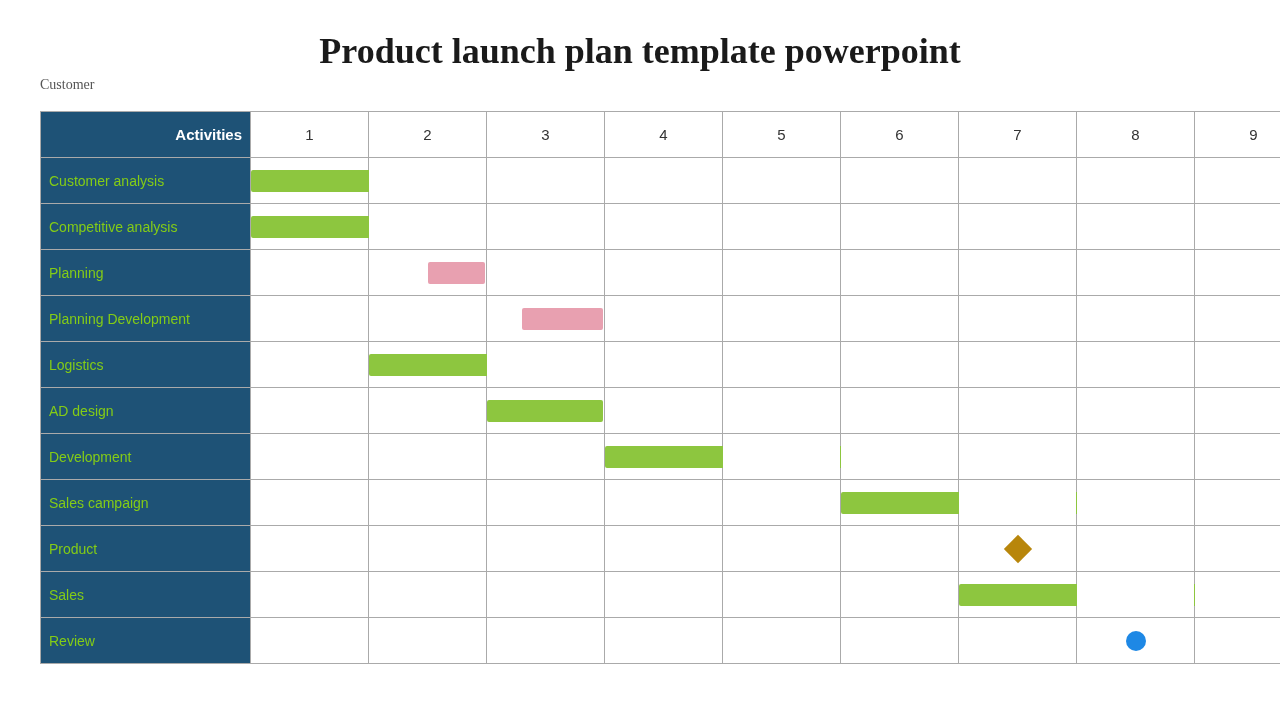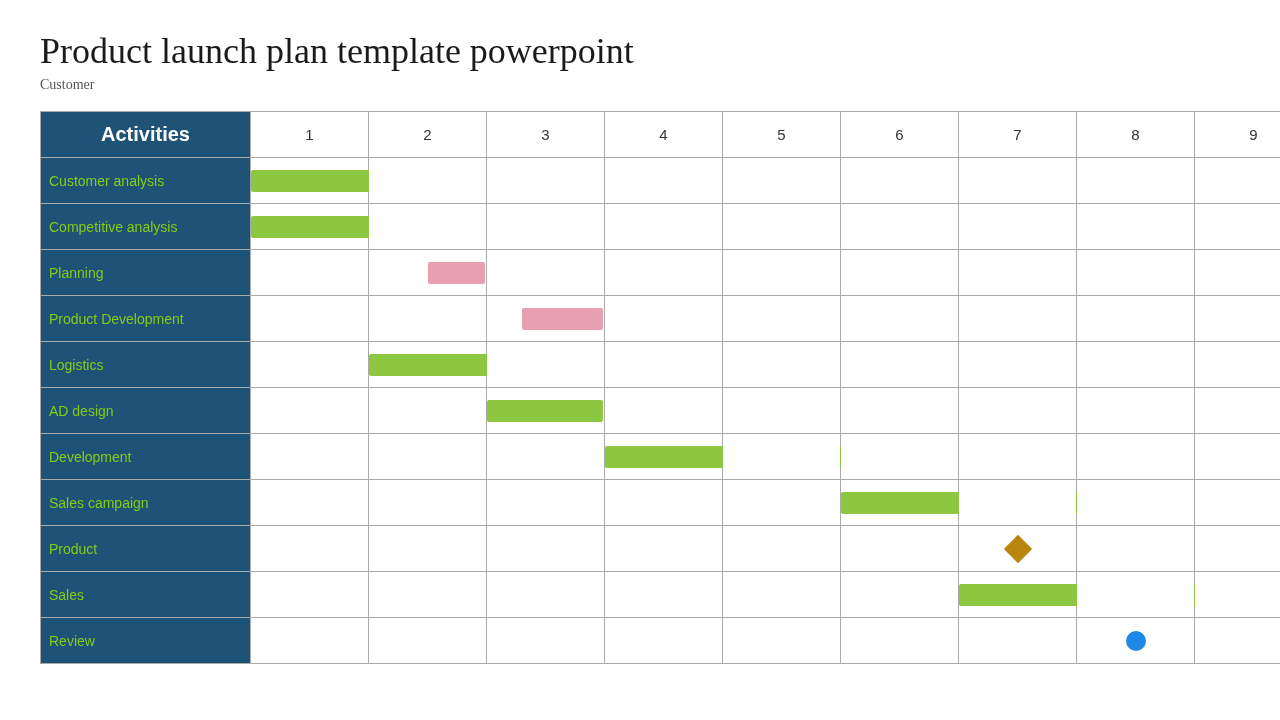--- a/index.html
+++ b/index.html
@@ -6,23 +6,24 @@
     body {
       background: #fff;
       font-family: Georgia, 'Times New Roman', serif;
       width: 1280px;
       height: 720px;
       overflow: hidden;
       padding: 30px 40px 20px 40px;
     }
     .page-title {
       font-size: 36px;
-      font-weight: normal;
+      font-weight: bold;
       color: #1a1a1a;
       line-height: 1.2;
+      text-align: center;
     }
     .page-subtitle {
       font-size: 14px;
       color: #555;
       margin-top: 4px;
       margin-bottom: 18px;
     }
     .gantt-table {
       width: 100%;
       border-collapse: collapse;
@@ -30,25 +31,25 @@
     }
     .gantt-table th, .gantt-table td {
       border: 1px solid #aaa;
       height: 46px;
       vertical-align: middle;
       padding: 0 8px;
     }
     .gantt-table th.activity-col {
       background: #1e5276;
       color: #fff;
-      font-size: 20px;
+      font-size: 15px;
       font-weight: bold;
       font-family: Arial, sans-serif;
       width: 210px;
-      text-align: center;
+      text-align: right;
     }
     .gantt-table th.num-col {
       background: #fff;
       color: #333;
       font-size: 15px;
       font-weight: normal;
       font-family: Arial, sans-serif;
       text-align: center;
       width: 118px;
     }
@@ -156,21 +157,21 @@
         </td>
         <td class="cell"></td>
         <td class="cell"></td>
         <td class="cell"></td>
         <td class="cell"></td>
         <td class="cell"></td>
         <td class="cell"></td>
         <td class="cell"></td>
       </tr>
       <tr>
-        <td class="activity-label">Product Development</td>
+        <td class="activity-label">Planning Development</td>
         <td class="cell"></td>
         <td class="cell"></td>
         <td class="cell">
           <div class="bar bar-pink" style="left: 35.4px; width: 80.6px;"></div>
         </td>
         <td class="cell"></td>
         <td class="cell"></td>
         <td class="cell"></td>
         <td class="cell"></td>
         <td class="cell"></td>

